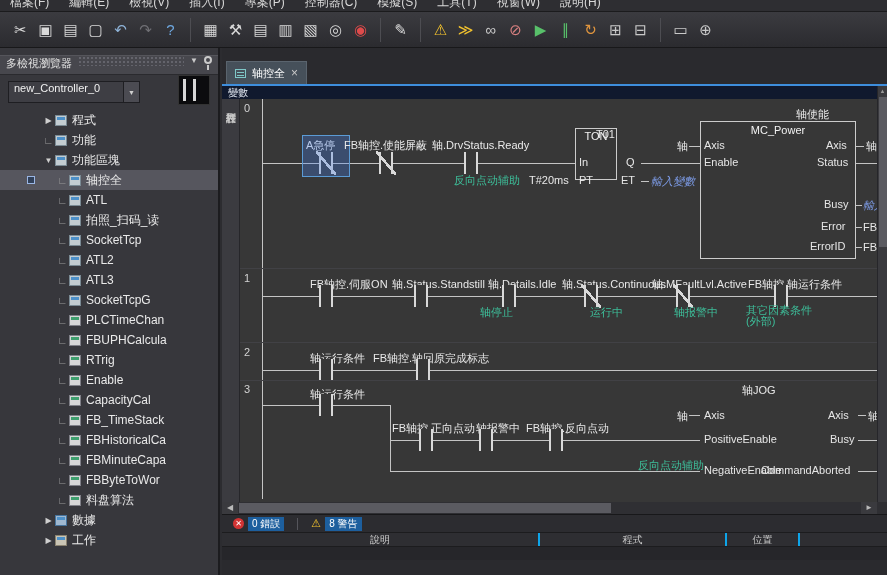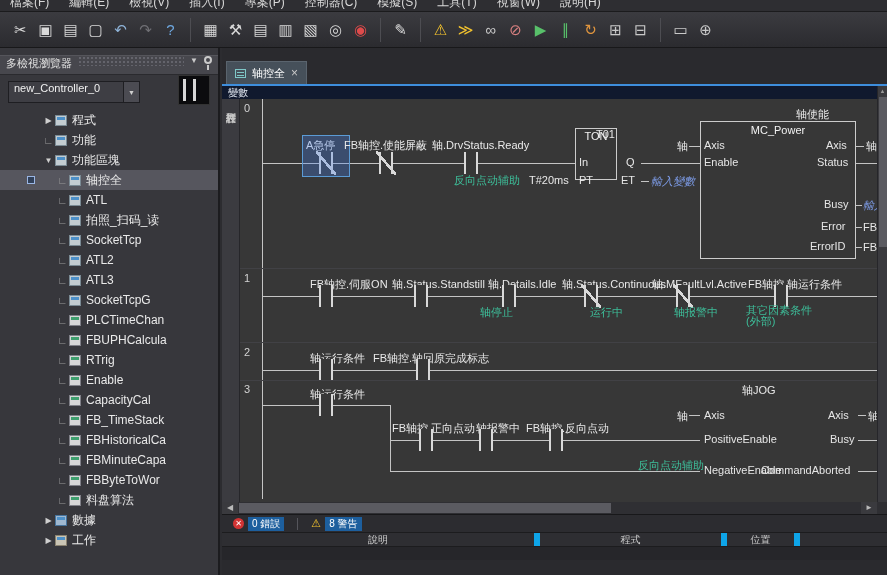--- a/index.html
+++ b/index.html
@@ -92,21 +92,21 @@
   .build { position:absolute; left:0; top:466px; width:100%; bottom:0; background:#2a2a2e; border-top:1px solid #18181a; }
   .build-title { height:16px; background:#404046; display:flex; align-items:center; gap:8px; padding:0 6px; }
   .build-title span { font-size:10px; color:#e2e2e2; }
   .build-tabs { height:18px; display:flex; align-items:center; gap:2px; padding-left:4px; background:#2c2c30; border-bottom:1px solid #1c1c1e; }
   .btab { display:flex; align-items:center; gap:4px; padding:1px 7px; height:16px; }
   .btab .cnt-lbl { font-size:10px; color:#ffffff; background:#1d5f9e; padding:0 4px; }
   .err-ico { width:11px; height:11px; border-radius:50%; background:#d23434; color:#fff; font-size:8px; line-height:11px; text-align:center; }
   .warn-ico { color:#f2c22e; font-size:11px; line-height:11px; }
   .btab-sep { width:1px; height:12px; background:#55555b; margin:0 4px; }
   .build-cols { height:14px; display:flex; background:#2e2e32; border-bottom:1px solid #1c1c1e; }
-  .bcol { font-size:10px; color:#cccccc; text-align:center; line-height:14px; border-right:6px solid #0ea5e9; }
+  .bcol { font-size:10px; color:#cccccc; text-align:center; line-height:14px; border-right:2px solid #0ea5e9; }
   .build-list { height:13px; background:#26262a; }
 </style>
 </head>
 <body>
 
 <div class="menubar">
   <div class="menubar-inner">
       <span class="menu-item">檔案(F)</span>
       <span class="menu-item">編輯(E)</span>
       <span class="menu-item">檢視(V)</span>

